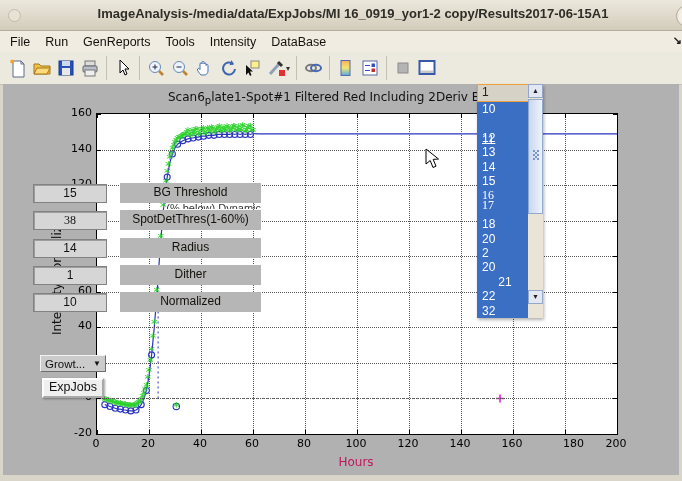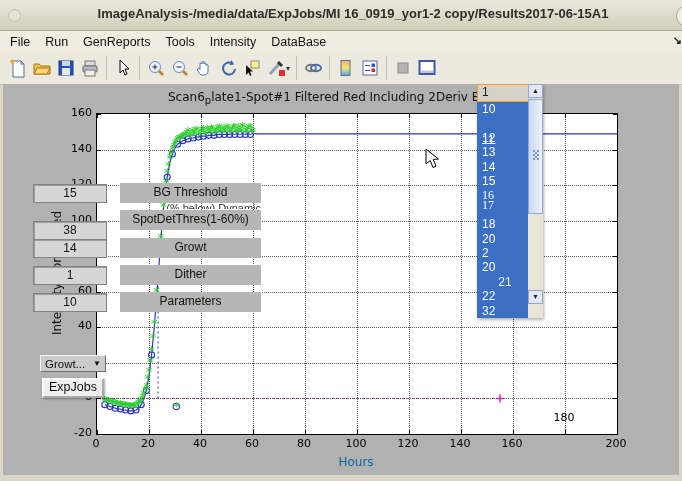--- a/index.html
+++ b/index.html
@@ -41,21 +41,21 @@
   .vgrid{position:absolute;top:0;height:320px;width:0;border-left:1px dotted #555;}
   .tickx{position:absolute;bottom:0;width:1px;height:4px;background:#000;}
   .ticky{position:absolute;left:0;height:1px;width:4px;background:#000;}
   .tickx2{position:absolute;top:0;width:1px;height:4px;background:#000;}
   .ticky2{position:absolute;right:0;height:1px;width:4px;background:#000;}
   .xlab{position:absolute;width:40px;text-align:center;font-family:"DejaVu Sans",sans-serif;
     font-size:11px;color:#000;z-index:2;}
   .ylab{position:absolute;width:36px;text-align:right;font-family:"DejaVu Sans",sans-serif;
     font-size:11px;color:#000;z-index:2;}
   #xaxis-label{position:absolute;left:326px;top:455px;width:60px;text-align:center;
-    font-family:"DejaVu Sans",sans-serif;font-size:12px;color:#0369a1;z-index:2;}
+    font-family:"DejaVu Sans",sans-serif;font-size:12px;color:#be185d;z-index:2;}
   #chart-svg{position:absolute;left:0;top:0;overflow:visible;}
   
   .efield{position:absolute;left:33px;width:72px;height:17px;background:#d6d6d6;
     border:1px solid #828282;box-shadow:inset 1px 1px 0 #9d9d9d;z-index:5;
     text-align:center;font-size:12px;color:#111;line-height:16px;}
   .lpanel{position:absolute;left:120px;width:141px;height:20px;background:#b6b6b6;z-index:5;
     text-align:center;font-size:12px;color:#14110c;line-height:19px;white-space:nowrap;}
   .lpanel-sub{position:absolute;left:120px;width:141px;height:7px;overflow:hidden;z-index:4;
     text-align:center;font-size:11px;color:#333;background:transparent;}
   #growth-btn{position:absolute;left:40px;top:355px;width:66px;height:17px;z-index:5;
@@ -446,28 +446,28 @@
       <div class="tickx" style="left: 520px;"></div>
       <div class="tickx2" style="left: 520px;"></div>
     </div>
   <div id="xaxis-label">Hours</div>
   <span id="stray-marker">*</span>
 
   <div id="controls-host">
       <div class="efield" style="top: 184px;">15</div>
       <div class="lpanel-sub" style="top: 202px; text-align: right;">(% below) Dynamic</div>
       <div class="lpanel" style="top: 183px;">BG Threshold</div>
-      <div class="efield" style="top: 221px;">38</div>
+      <div class="efield" style="top: 211px; font-family: Liberation Serif, serif;">38</div>
       <div class="lpanel" style="top: 210px;">SpotDetThres(1-60%)</div>
       <div class="efield" style="top: 239px;">14</div>
-      <div class="lpanel" style="top: 238px;">Growt</div>
+      <div class="lpanel" style="top: 238px;">Radius</div>
       <div class="efield" style="top: 266px;">1</div>
       <div class="lpanel" style="top: 265px;">Dither</div>
       <div class="efield" style="top: 293px;">10</div>
-      <div class="lpanel" style="top: 292px;">Parameters</div>
+      <div class="lpanel" style="top: 292px;">Normalized</div>
     </div>
 
   <div id="growth-btn">
     <span>Growt...</span>
     <span class="arr">▼</span>
   </div>
   <div id="continue-btn">ExpJobs</div>
 
   <div id="dropdown">
     <div id="dd-editor">1</div>
@@ -515,15 +515,15 @@
     <div class="ylab" style="left: 56px; top: 106px;">160</div>
     <div class="xlab" style="left: 76px; top: 437px;">0</div>
     <div class="xlab" style="left: 128px; top: 437px;">20</div>
     <div class="xlab" style="left: 180px; top: 437px;">40</div>
     <div class="xlab" style="left: 232px; top: 437px;">60</div>
     <div class="xlab" style="left: 284px; top: 437px;">80</div>
     <div class="xlab" style="left: 336px; top: 437px;">100</div>
     <div class="xlab" style="left: 388px; top: 437px;">120</div>
     <div class="xlab" style="left: 440px; top: 437px;">140</div>
     <div class="xlab" style="left: 492px; top: 437px;">160</div>
-    <div class="xlab" style="left: 544px; top: 411px;">180</div>
+    <div class="xlab" style="left: 544px; top: 437px; text-align: right;">180</div>
     <div class="xlab" style="left: 596px; top: 437px;">200</div>
   </div>
 
 </body></html>

